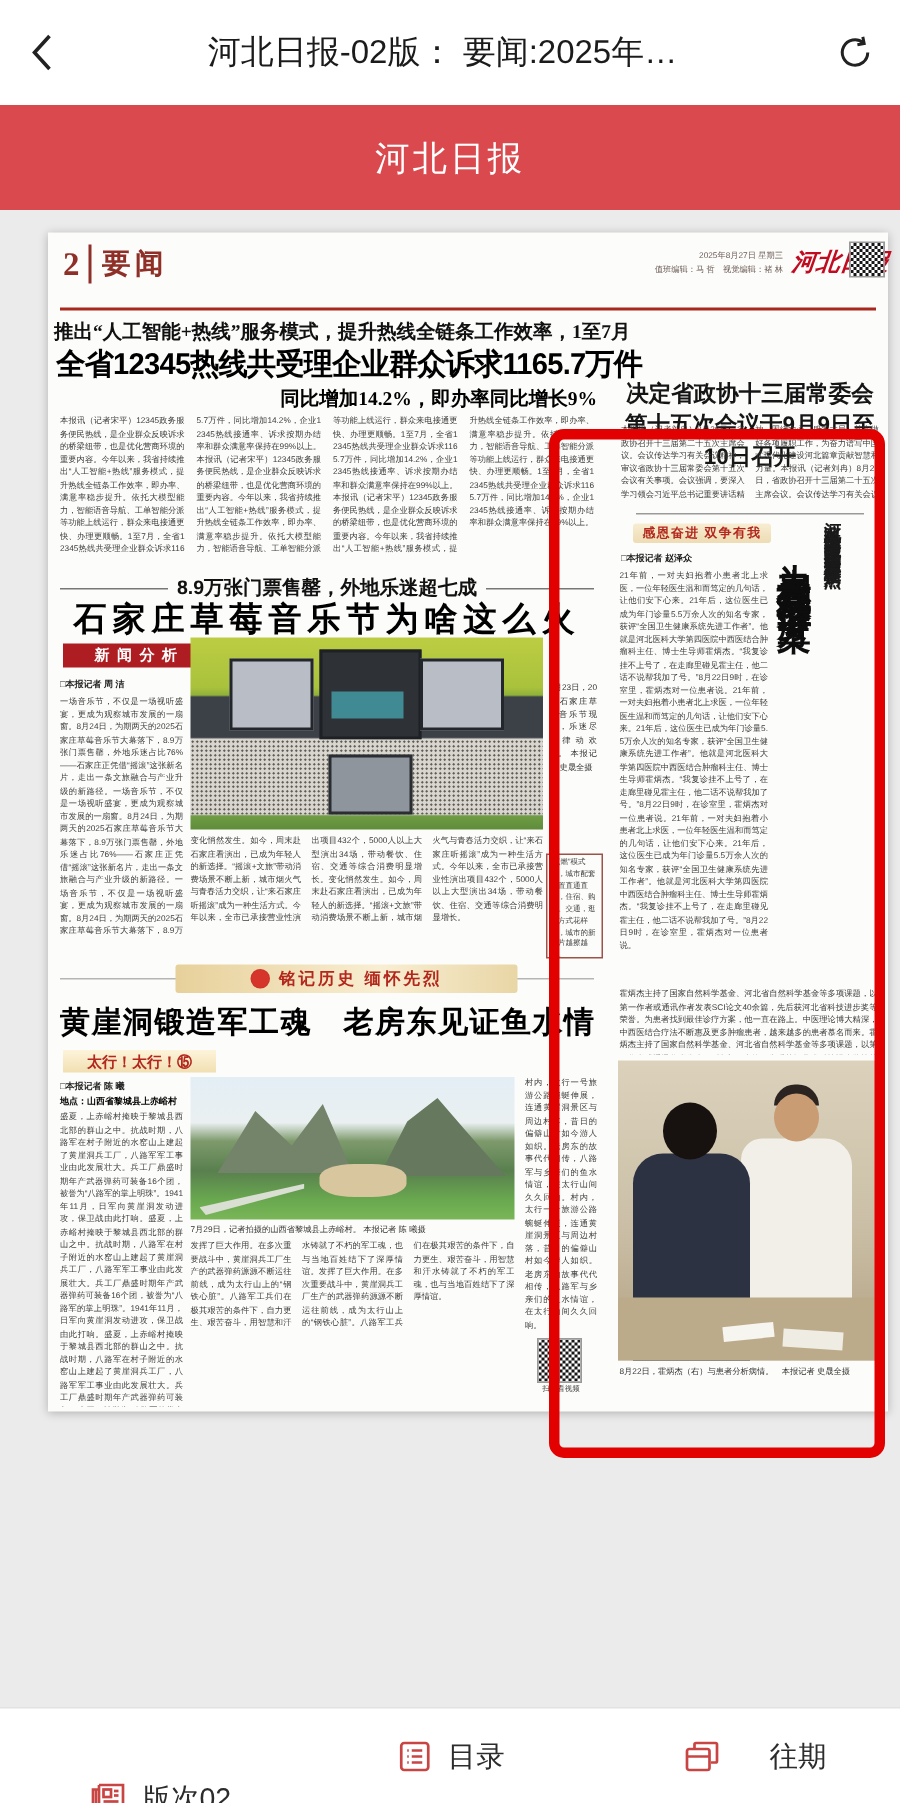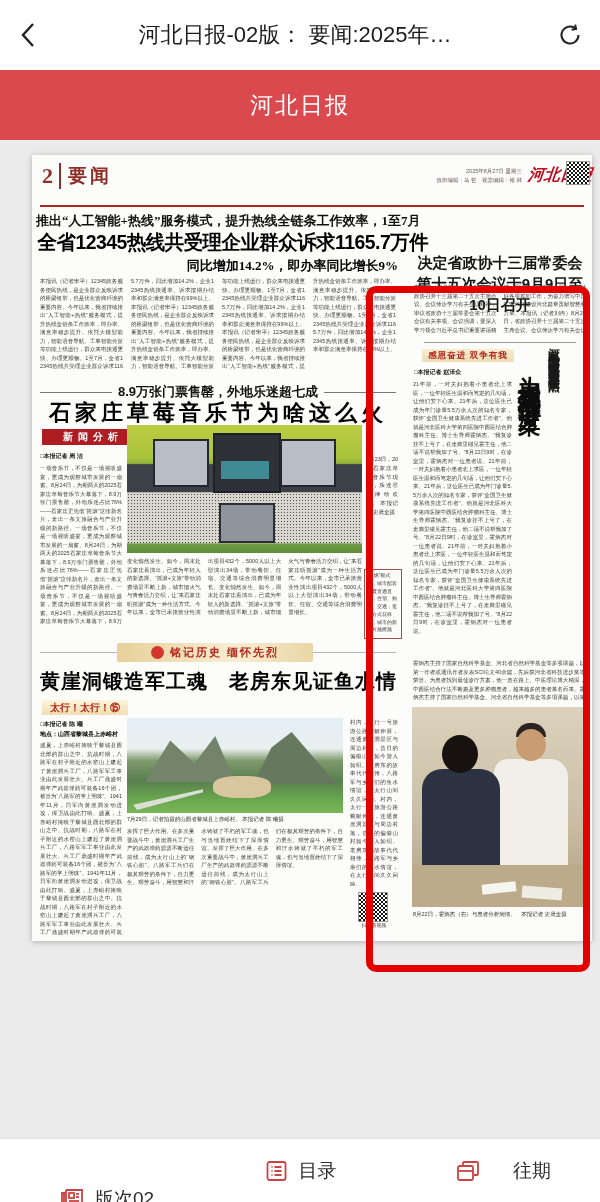--- a/index.html
+++ b/index.html
@@ -96,27 +96,27 @@
             background:radial-gradient(#55524c 0.6px,transparent 0.8px) 0 0/3px 3px,#d8d6cf;}
   .fs-jumbo{position:absolute;left:92px;top:78px;width:52px;height:36px;background:#8f959c;border:2px solid #2a2d31;}
   .fs-capcol{left:334px;top:300px;width:32px;height:108px;font-size:5.5px;line-height:1.6;color:#333;
              text-align:justify;overflow:hidden;word-break:break-all;}
   .fs-note{left:332px;top:414px;width:32px;height:64px;border:1px solid #9c5248;padding:2px;
            font-size:5px;line-height:1.55;color:#444;overflow:hidden;word-break:break-all;}
   .fs-bottom{left:95px;top:402px;width:235px;height:68px;}
 
   
   .th-rule{left:8px;top:497px;width:356px;height:1px;background:#b5b5b5;}
-  .th-banner{left:85px;top:488px;width:196px;height:19px;background:linear-gradient(90deg,#e7d09a,#f8eed2 60%,#e9d6a6);
+  .th-banner{left:85px;top:488px;width:228px;height:19px;background:linear-gradient(90deg,#e7d09a,#f8eed2 60%,#e9d6a6);
              display:flex;align-items:center;justify-content:center;gap:6px;border-radius:2px;}
   .th-banner .emblem{width:13px;height:13px;border-radius:50%;background:radial-gradient(#d6352b 60%,#a02017);}
   .th-banner .txt{font-size:11px;font-weight:bold;color:#b3271d;letter-spacing:2px;}
   .th-head{left:8px;top:513px;width:356px;font-size:20px;font-weight:900;letter-spacing:1px;
            text-align:center;color:#000;white-space:nowrap;}
-  .th-tag{left:10px;top:545px;width:86px;height:15px;background:linear-gradient(#fdf4da,#f1dfb2);
+  .th-tag{left:10px;top:545px;width:102px;height:15px;background:linear-gradient(#fdf4da,#f1dfb2);
           color:#b3271d;font-size:10px;font-weight:bold;display:flex;align-items:center;justify-content:center;}
   .th-byline{left:8px;top:565px;font-size:6px;font-weight:bold;color:#222;}
   .th-loc{left:8px;top:575px;font-size:6px;font-weight:bold;color:#000;}
   .th-left{left:8px;top:586px;width:82px;height:197px;}
   .th-photo{left:95px;top:563px;width:216px;height:95px;overflow:hidden;
             background:linear-gradient(#e3eef5 0%,#eaf0f1 32%,#7e9a6c 45%,#597f4e 66%,#69a84f 86%,#7ab658 100%);}
   .th-peak1{position:absolute;left:18px;top:18px;width:90px;height:46px;background:#74846a;
             clip-path:polygon(0 100%,28% 10%,55% 60%,78% 0,100% 100%);}
   .th-peak2{position:absolute;right:6px;top:14px;width:84px;height:52px;background:#66785e;
             clip-path:polygon(0 100%,22% 30%,46% 0,70% 45%,100% 100%);}

